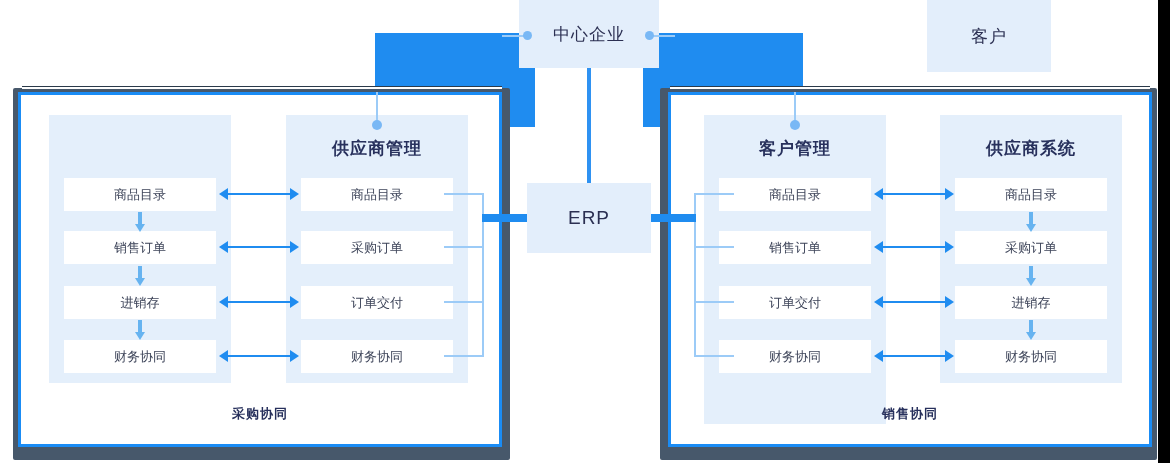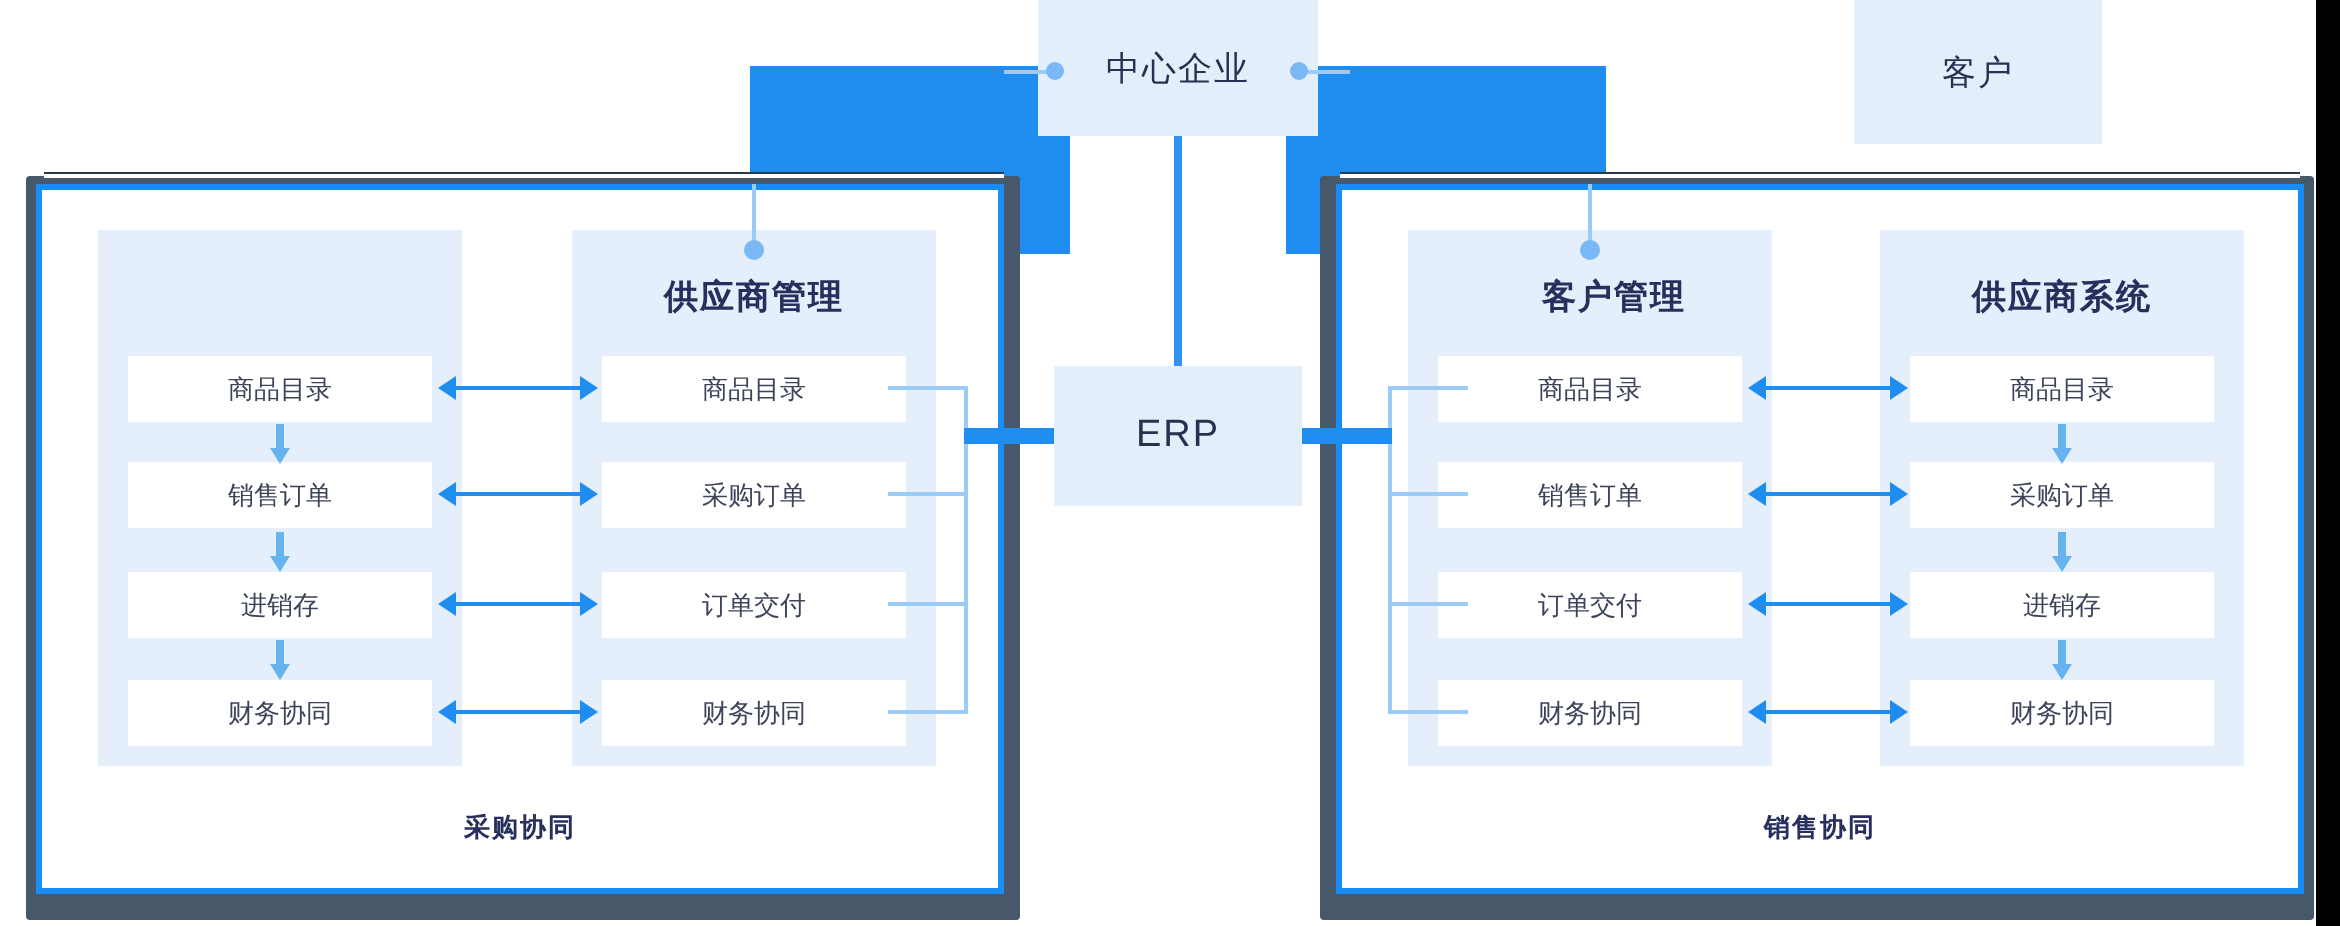--- a/index.html
+++ b/index.html
@@ -88,21 +88,21 @@
   }
   #topline-left  { left: 22px;  top: 86px;  width: 480px; }
   #topline-right { left: 670px; top: 86px;  width: 480px; }
 
   
   .sys-col {
     position: absolute; background: #e4effb; z-index: 18;
   }
   #col-a { left: 49px;  top: 115px; width: 182px; height: 268px; }
   #col-b { left: 286px; top: 115px; width: 182px; height: 268px; }
-  #col-c { left: 704px; top: 115px; width: 182px; height: 268px; padding-left: 12px; }
+  #col-c { left: 704px; top: 115px; width: 182px; height: 309px; }
   #col-d { left: 940px; top: 115px; width: 182px; height: 268px; }
 
   .sys-title {
     position: absolute; width: 100%; top: 22px; text-align: center;
     font-size: 17px; color: #27305c; letter-spacing: 1px; font-weight: 600;
   }
 
   .node {
     position: absolute; left: 15px; width: 152px; height: 33px;
     background: #ffffff;

